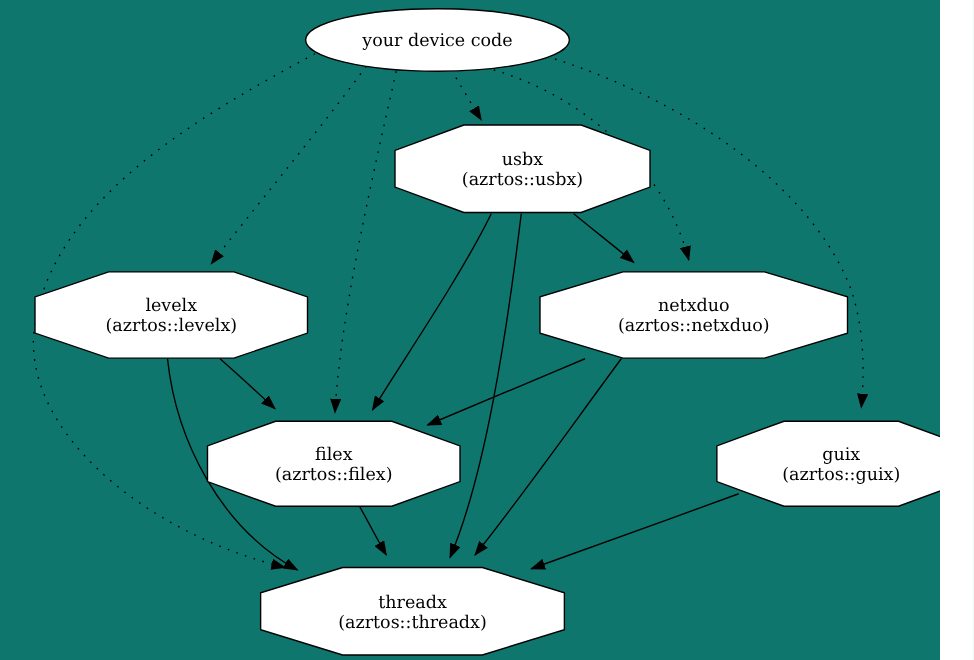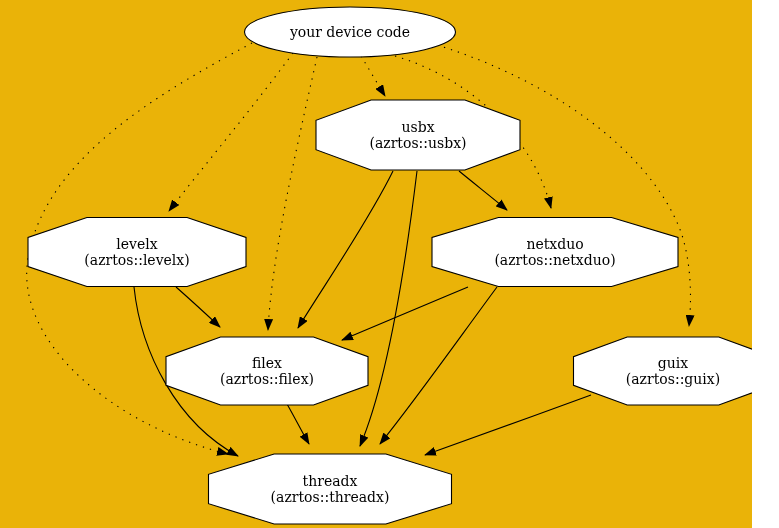--- a/index.html
+++ b/index.html
@@ -4,21 +4,21 @@
 <style>
   html, body {
     margin: 0;
     padding: 0;
     background: #ffffff;
   }
   #canvas {
     position: relative;
     width: 752px;
     height: 528px;
-    background: #eab308;
+    background: #0f766e;
     overflow: hidden;
   }
   svg text {
     font-family: "DejaVu Serif", "Liberation Serif", serif;
     font-size: 14px;
     fill: #000000;
   }
 </style>
 </head>
 <body>

